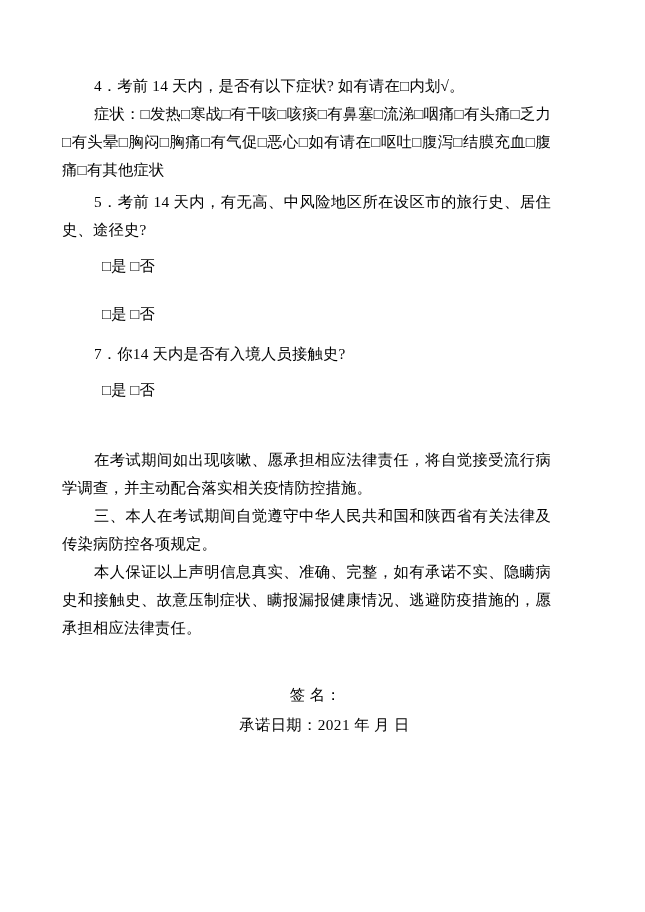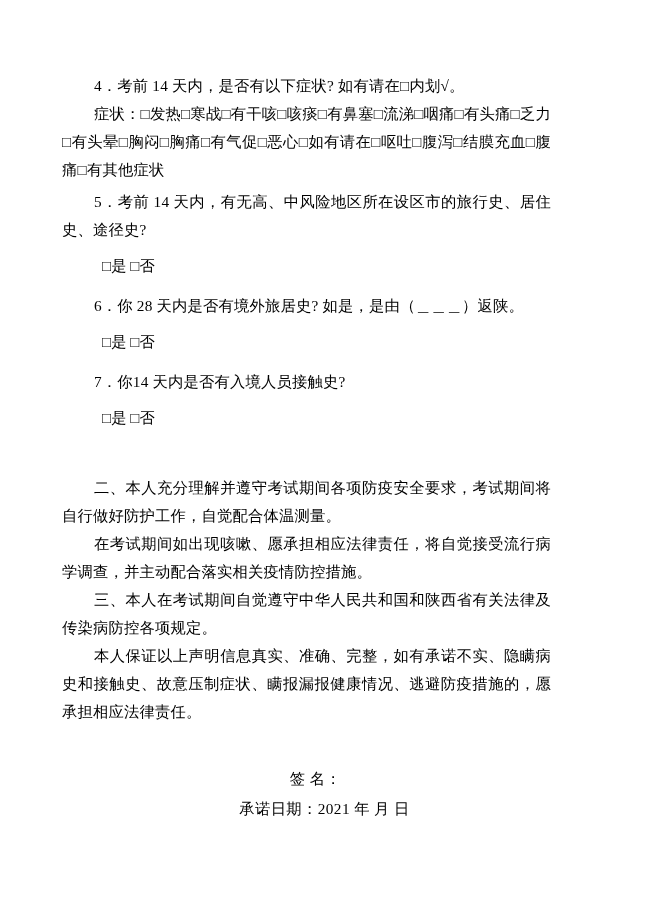--- a/index.html
+++ b/index.html
@@ -74,34 +74,32 @@
   <p class="para indent">症状：□发热□寒战□有干咳□咳痰□有鼻塞□流涕□咽痛□有头痛□乏力□有头晕□胸闷□胸痛□有气促□恶心□如有请在□呕吐□腹泻□结膜充血□腹痛□有其他症状</p>
 
   <div class="gap-sm"></div>
 
   <p class="para indent">5．考前 14 天内，有无高、中风险地区所在设区市的旅行史、居住史、途径史?</p>
 
   <p class="opt-line">□是 □否</p>
 
   <div class="gap-sm"></div>
 
-  <p class="para indent">6．你 28 天内是否有境外旅居史? 如是，是由（＿＿＿）返陕。</p>
 
   <p class="opt-line">□是 □否</p>
 
   <div class="gap-sm"></div>
 
   <p class="para indent">7．你14 天内是否有入境人员接触史?</p>
 
   <p class="opt-line">□是 □否</p>
 
   <div class="gap-lg"></div>
 
   <div class="section-block">
-    <p class="para indent">二、本人充分理解并遵守考试期间各项防疫安全要求，考试期间将自行做好防护工作，自觉配合体温测量。</p>
     <p class="para indent">在考试期间如出现咳嗽、愿承担相应法律责任，将自觉接受流行病学调查，并主动配合落实相关疫情防控措施。</p>
   </div>
 
   <div class="section-block">
     <p class="para indent">三、本人在考试期间自觉遵守中华人民共和国和陕西省有关法律及传染病防控各项规定。</p>
     <p class="para indent">本人保证以上声明信息真实、准确、完整，如有承诺不实、隐瞒病史和接触史、故意压制症状、瞒报漏报健康情况、逃避防疫措施的，愿承担相应法律责任。</p>
   </div>
 
   <div class="sign-block">
     <div class="sign-line sign-name">签    名：</div>

